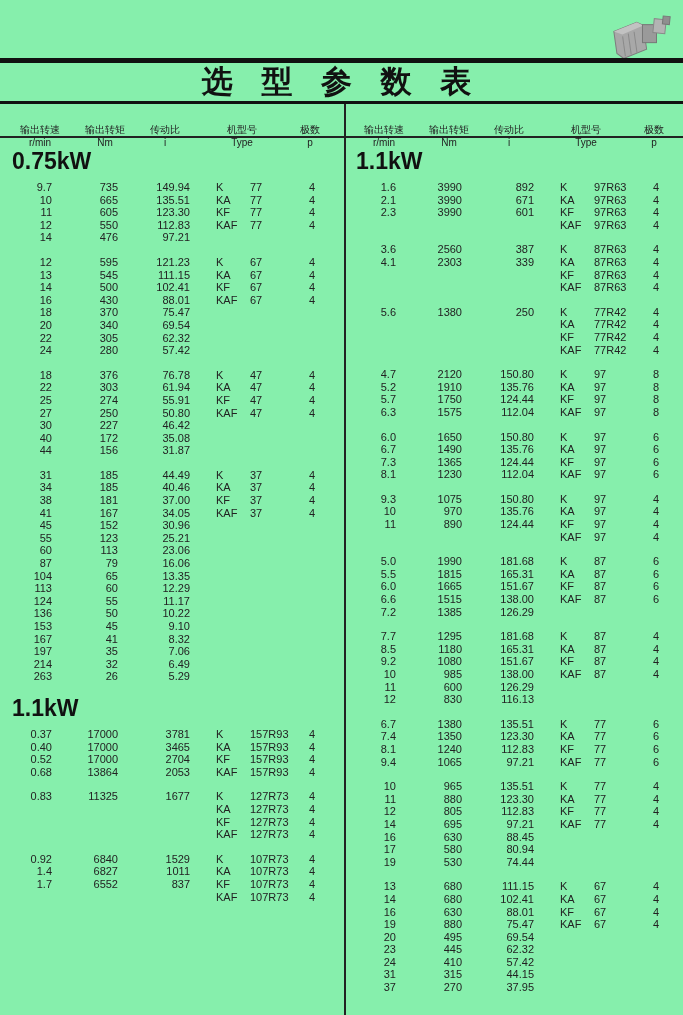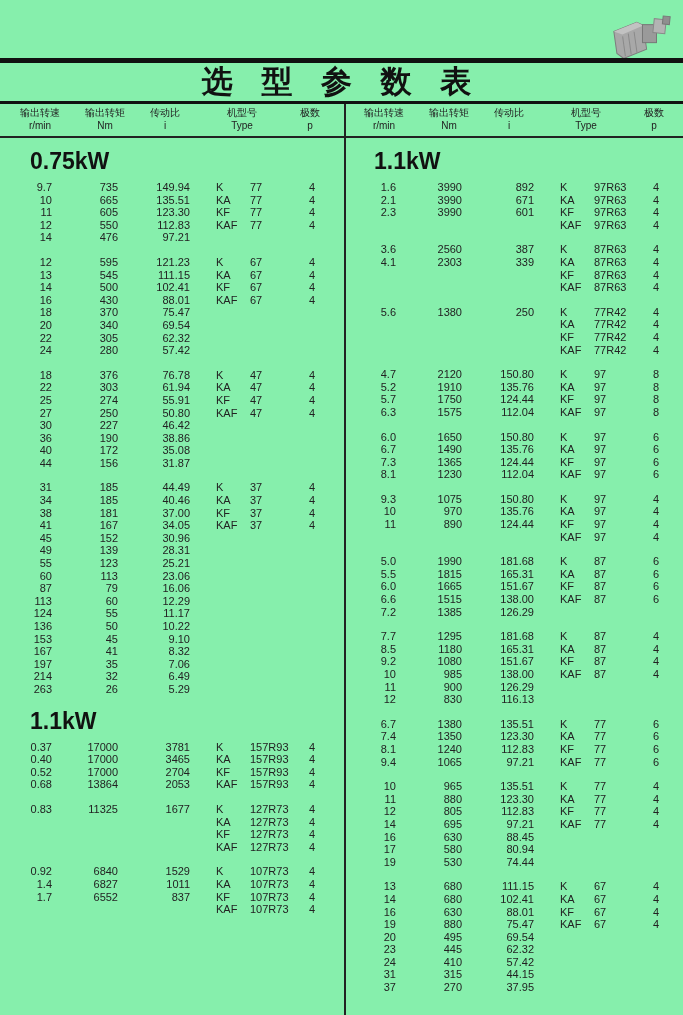--- a/index.html
+++ b/index.html
@@ -15,31 +15,31 @@
   .photo{position:absolute;top:14px;right:8px;width:70px;height:48px;}
   .top-rule{position:absolute;top:58px;left:0;width:683px;height:5px;background:#111;}
   .title{
     position:absolute;top:62px;left:0;width:683px;height:38px;
     text-align:center;font-size:31px;font-weight:bold;letter-spacing:10px;
     line-height:40px;color:#111;white-space:nowrap;
   }
   .title-rule{position:absolute;top:101px;left:0;width:683px;height:3px;background:#111;}
   .table-area{position:absolute;top:104px;left:0;width:683px;height:911px;}
   .vdivider{position:absolute;left:344px;top:0;width:2px;height:911px;background:#222;}
-  .header-row{display:flex;height:29px;padding-top:2px;}
+  .header-row{display:flex;height:29px;padding-top:19px;}
   .header-half{width:341px;display:grid;grid-template-columns:68px 62px 58px 96px 40px;padding-left:6px;}
   .hcell{text-align:center;font-size:10px;line-height:13px;color:#222;}
   .hcell .unit{font-size:10px;}
   .header-rule{position:absolute;top:32px;left:0;width:683px;height:2px;background:#222;}
   .columns{position:absolute;top:34px;left:0;width:683px;height:877px;display:flex;}
   .col{width:341px;padding-top:2px;}
   .col.right-col{margin-left:5px;}
   .power-heading{
     font-size:23px;font-weight:bold;color:#111;
-    margin:8px 0 7px 30px;line-height:26px;letter-spacing:0px;
+    margin:8px 0 7px 12px;line-height:26px;letter-spacing:0px;
   }
   .block{margin-bottom:12px;}
   .row{
     display:grid;
     grid-template-columns:40px 66px 72px 56px 56px 20px;
     padding-left:12px;
     height:12.6px;line-height:12.6px;font-size:11px;color:#222;
   }
   .cell-speed,.cell-torque,.cell-ratio{text-align:right;}
   .cell-type-prefix{text-align:left;padding-left:26px;box-sizing:border-box;}
@@ -267,28 +267,20 @@
             </div>
             <div class="row">
               <span class="cell-speed">30</span>
               <span class="cell-torque">227</span>
               <span class="cell-ratio">46.42</span>
               <span class="cell-type-prefix"></span>
               <span class="cell-type-model"></span>
               <span class="cell-poles"></span>
             </div>
             <div class="row">
-              <span class="cell-speed">36</span>
-              <span class="cell-torque">190</span>
-              <span class="cell-ratio">38.86</span>
-              <span class="cell-type-prefix"></span>
-              <span class="cell-type-model"></span>
-              <span class="cell-poles"></span>
-            </div>
-            <div class="row">
               <span class="cell-speed">40</span>
               <span class="cell-torque">172</span>
               <span class="cell-ratio">35.08</span>
               <span class="cell-type-prefix"></span>
               <span class="cell-type-model"></span>
               <span class="cell-poles"></span>
             </div>
             <div class="row">
               <span class="cell-speed">44</span>
               <span class="cell-torque">156</span>
@@ -333,28 +325,20 @@
             </div>
             <div class="row">
               <span class="cell-speed">45</span>
               <span class="cell-torque">152</span>
               <span class="cell-ratio">30.96</span>
               <span class="cell-type-prefix"></span>
               <span class="cell-type-model"></span>
               <span class="cell-poles"></span>
             </div>
             <div class="row">
-              <span class="cell-speed">49</span>
-              <span class="cell-torque">139</span>
-              <span class="cell-ratio">28.31</span>
-              <span class="cell-type-prefix"></span>
-              <span class="cell-type-model"></span>
-              <span class="cell-poles"></span>
-            </div>
-            <div class="row">
               <span class="cell-speed">55</span>
               <span class="cell-torque">123</span>
               <span class="cell-ratio">25.21</span>
               <span class="cell-type-prefix"></span>
               <span class="cell-type-model"></span>
               <span class="cell-poles"></span>
             </div>
             <div class="row">
               <span class="cell-speed">60</span>
               <span class="cell-torque">113</span>
@@ -365,20 +349,28 @@
             </div>
             <div class="row">
               <span class="cell-speed">87</span>
               <span class="cell-torque">79</span>
               <span class="cell-ratio">16.06</span>
               <span class="cell-type-prefix"></span>
               <span class="cell-type-model"></span>
               <span class="cell-poles"></span>
             </div>
             <div class="row">
+              <span class="cell-speed">104</span>
+              <span class="cell-torque">65</span>
+              <span class="cell-ratio">13.35</span>
+              <span class="cell-type-prefix"></span>
+              <span class="cell-type-model"></span>
+              <span class="cell-poles"></span>
+            </div>
+            <div class="row">
               <span class="cell-speed">113</span>
               <span class="cell-torque">60</span>
               <span class="cell-ratio">12.29</span>
               <span class="cell-type-prefix"></span>
               <span class="cell-type-model"></span>
               <span class="cell-poles"></span>
             </div>
             <div class="row">
               <span class="cell-speed">124</span>
               <span class="cell-torque">55</span>
@@ -816,21 +808,21 @@
             <div class="row">
               <span class="cell-speed">10</span>
               <span class="cell-torque">985</span>
               <span class="cell-ratio">138.00</span>
               <span class="cell-type-prefix">KAF</span>
               <span class="cell-type-model">87</span>
               <span class="cell-poles">4</span>
             </div>
             <div class="row">
               <span class="cell-speed">11</span>
-              <span class="cell-torque">900</span>
+              <span class="cell-torque">600</span>
               <span class="cell-ratio">126.29</span>
               <span class="cell-type-prefix"></span>
               <span class="cell-type-model"></span>
               <span class="cell-poles"></span>
             </div>
             <div class="row">
               <span class="cell-speed">12</span>
               <span class="cell-torque">830</span>
               <span class="cell-ratio">116.13</span>
               <span class="cell-type-prefix"></span>

